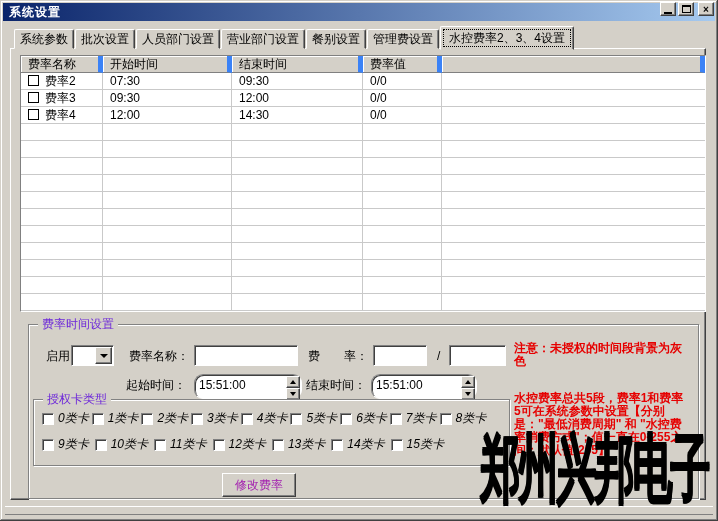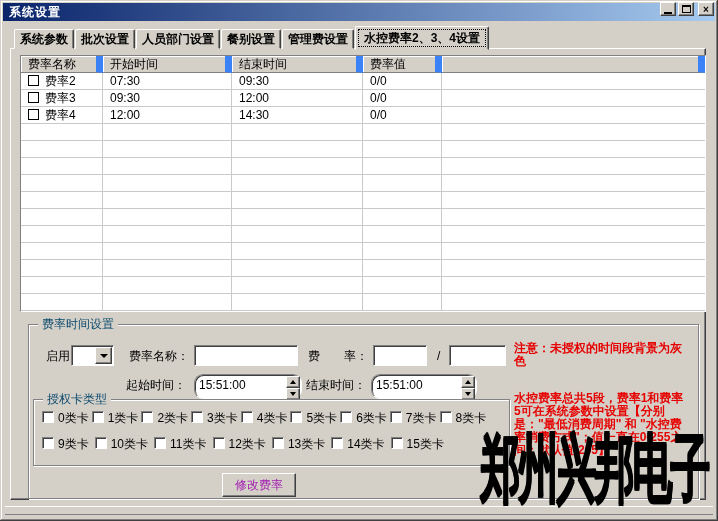--- a/index.html
+++ b/index.html
@@ -21,21 +21,21 @@
     width:16px; height:14px; background:#d4d0c8; margin-left:2px;
     border:1px solid; border-color:#ffffff #404040 #404040 #ffffff;
     box-shadow: inset -1px -1px 0 #808080;
     display:flex; align-items:center; justify-content:center;
     font-size:10px; font-weight:bold; color:#000; cursor:default;
   }
   .winbtn.max{ margin-right:2px; }
   .glyph-min{ display:block; width:8px; height:2px; background:#000; margin-top:7px; }
   .glyph-max{ display:block; width:9px; height:8px; border:1px solid #000; border-top:2px solid #000; }
 
-  .tabbar{ position:absolute; left:14px; top:25px; height:24px; display:flex; align-items:flex-end; z-index:3;font-weight:bold; }
+  .tabbar{ position:absolute; left:14px; top:25px; height:24px; display:flex; align-items:flex-end; z-index:3; }
   .tab{
     height:20px; line-height:19px; padding:0 5px; font-size:12px; color:#000;
     background:#d4d0c8; margin-right:1px;
     border:1px solid; border-color:#ffffff #404040 #d4d0c8 #ffffff;
     border-top-left-radius:2px; border-top-right-radius:2px;
     box-shadow: inset -1px 0 0 #808080;
   }
   .tab.active{
     height:24px; line-height:22px; padding:0 8px; margin-bottom:-1px; z-index:4; position:relative;
     outline:1px dotted #000; outline-offset:-4px;
@@ -47,42 +47,42 @@
   }
 
   
   .listview{
     position:absolute; left:9px; top:6px; width:686px; height:257px; background:#fff;
     border:1px solid; border-color:#808080 #ffffff #ffffff #808080; overflow:hidden;
   }
   .thead{ display:flex; height:17px; background:#d4d0c8; }
   .th{
     font-size:12px; line-height:16px; padding-left:7px; color:#000; white-space:nowrap; overflow:hidden;
-    border-right:7px solid #3b82f6; border-bottom:1px solid #808080;
+    border-right:5px solid #3b82f6; border-bottom:1px solid #808080;
     box-shadow: inset 1px 1px 0 #ffffff;
   }
   .c0{ width:82px; } .c1{ width:129px; } .c2{ width:131px; } .c3{ width:79px; } .c4{ flex:1; }
   .trow{ display:flex; height:17px; background:#fff; }
   .cell{
     font-size:12px; line-height:16px; padding-left:7px; color:#000; white-space:nowrap; overflow:hidden;
     border-right:1px solid #c9c9c9; border-bottom:1px solid #c9c9c9;
   }
   .cell.c4{ border-right:none; }
   .rowcb{
     display:inline-block; width:11px; height:11px; background:#fff; border:1px solid #000;
     margin:2px 6px 0 0; vertical-align:top;
   }
 
   .groove{
     border:1px solid #828282;
     box-shadow: inset 1px 1px 0 #ffffff, 1px 1px 0 #ffffff;
   }
   .glabel{
     position:absolute; top:-8px; left:9px; background:#d4d0c8; padding:0 4px;
-    font-size:12px; line-height:14px; color:#0c4a6e; white-space:nowrap;
+    font-size:12px; line-height:14px; color:#6d28d9; white-space:nowrap;
   }
   .gb1{ position:absolute; left:17px; top:275px; width:671px; height:175px; }
   .gb2{ position:absolute; left:4px; top:74px; width:477px; height:67px; }
 
   .lbl{ position:absolute; font-size:12px; line-height:14px; color:#000; white-space:nowrap; }
   .sunken{
     background:#fff; border:1px solid; border-color:#808080 #ffffff #ffffff #808080;
     box-shadow: inset 1px 1px 0 #404040;
   }
   input.sunken{ font-family:"Liberation Sans","DejaVu Sans",sans-serif; font-size:12px; padding:0 3px; outline:none; }
@@ -99,21 +99,21 @@
   .arr-dn{ width:0; height:0; border:4px solid transparent; border-top:4px solid #000; margin-top:4px; }
   .arr-up-s{ width:0; height:0; border:3px solid transparent; border-bottom:4px solid #000; margin-bottom:3px; }
   .arr-dn-s{ width:0; height:0; border:3px solid transparent; border-top:4px solid #000; margin-top:3px; }
 
   .spin{ position:absolute; height:25px;border-radius:9px; }
   .spin .val{ position:absolute; left:4px; top:3px; font-size:12px; color:#000; }
   .spin .btns{ position:absolute; right:1px; top:1px; width:14px; height:17px; display:flex; flex-direction:column; }
   .spin .sbtn{ flex:1; display:flex; align-items:center; justify-content:center; }
 
   .cbrow{ position:absolute; display:flex; align-items:center; }
-  .cbitem{ display:flex; align-items:flex-start; }
+  .cbitem{ display:flex; align-items:flex-end;font-style:italic; }
   .fcb{
     width:12px; height:12px; background:#fff; flex:none;
     border:1px solid; border-color:#808080 #ffffff #ffffff #808080;
     box-shadow: inset 1px 1px 0 #404040; margin-right:4px;
   }
   .cblab{ font-size:12px; line-height:14px; color:#000; white-space:nowrap; }
 
   .modify-btn{
     position:absolute; left:193px; top:148px; width:74px; height:24px;
     background:#d4d0c8; border:1px solid; border-color:#ffffff #404040 #404040 #ffffff;
@@ -152,20 +152,21 @@
       </div>
     <div class="winbtn">
         <span>×</span>
       </div>
   </div>
 
   <div class="tabbar">
       <div class="tab">系统参数</div>
       <div class="tab">批次设置</div>
       <div class="tab">人员部门设置</div>
+      <div class="tab">营业部门设置</div>
       <div class="tab">餐别设置</div>
       <div class="tab">管理费设置</div>
       <div class="tab active">水控费率2、3、4设置</div>
     </div>
 
   <div class="page">
 
     <div class="listview">
       <div class="thead">
         <div class="th c0">费率名称</div>

